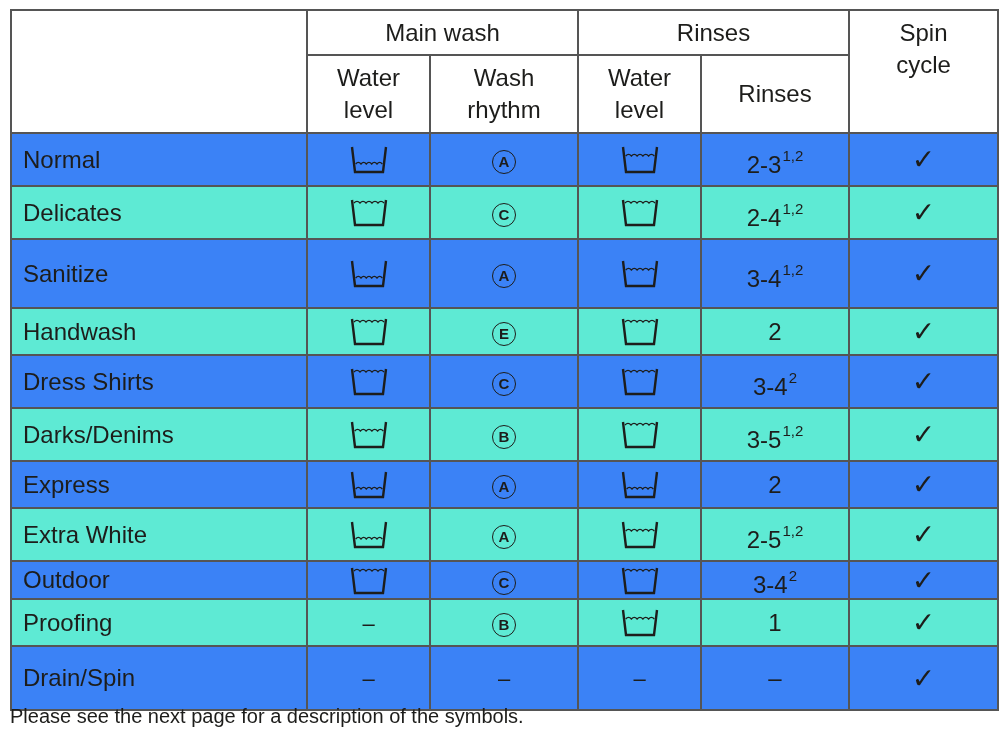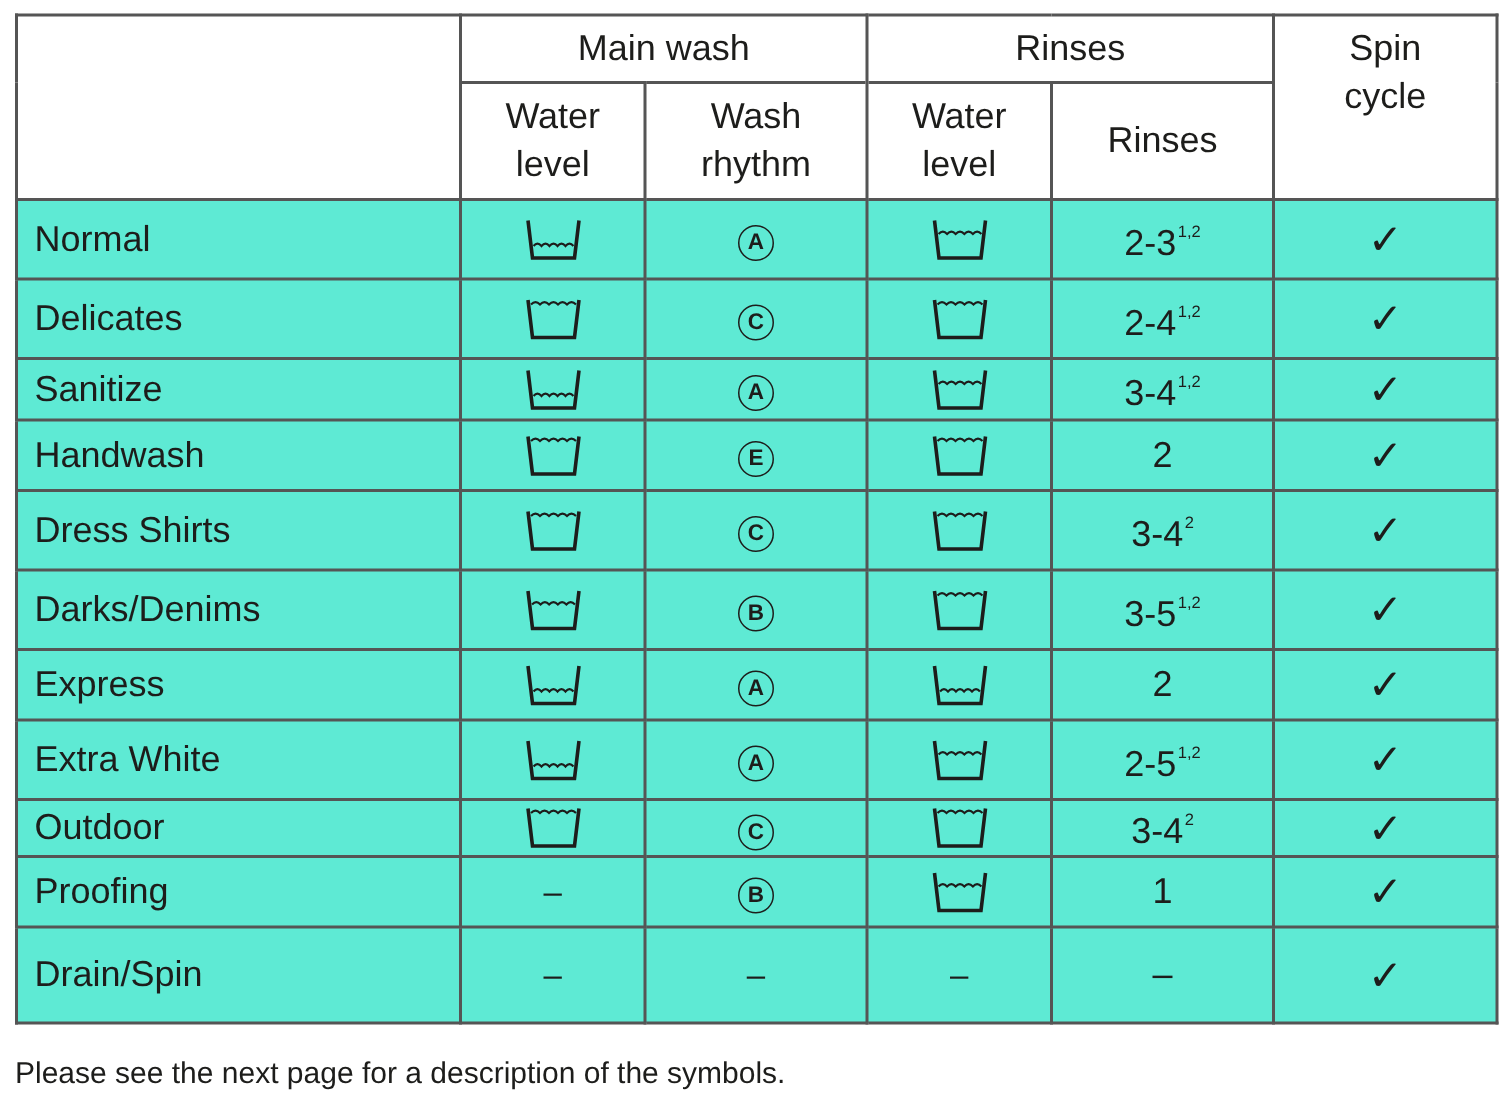--- a/index.html
+++ b/index.html
@@ -16,23 +16,23 @@
   }
   col.c0 { width: 296px; } col.c1 { width: 123px; } col.c2 { width: 148px; }
   col.c3 { width: 123px; } col.c4 { width: 148px; } col.c5 { width: 149px; }
   th.group { font-weight: bold; font-size: 24px; height: 43px; padding-top: 2px; border-bottom-color: #fff; }
   th.group.spin { vertical-align: top; padding-top: 6px; line-height: 32px; }
   th.sub { font-size: 24px; line-height: 32px; height: 76px; vertical-align: top; padding-top: 2px; border-top: none; }
   th.blank { border-bottom: 2px solid #555; }
   tr.hdr1 th.mw, tr.hdr1 th.rn { border-bottom: 1px solid #e8e8e8; }
   tr.row td { font-size: 24px; }
   tr.row td.name { text-align: left; padding-left: 11px; }
-  tr.row.gray td { background: #5eead4; }
+  tr.row.gray td { background: #3b82f6; }
   tr.row.white td { background: #5eead4; }
-  .sup { font-size: 11px; vertical-align: 12px; margin-left: 1px; }
+  .sup { font-size: 15px; vertical-align: 12px; margin-left: 1px; }
   .rin { position: relative; top: 3px; }
   .circ { display: inline-block; width: 22px; height: 22px; border: 1.5px solid #1d1d1b; border-radius: 50%;
           font-size: 15px; font-weight: bold; line-height: 22px; text-align: center; }
   .dash { font-size: 22px; }
   .check { font-size: 28px; font-weight: bold; }
   .wl { display: inline-block; vertical-align: middle; }
   .footnote { position: absolute; left: 10px; top: 705px; font-size: 20px; color: #1d1d1b; }
 </style>
 </head>
 <body>
@@ -96,21 +96,21 @@
             <path d="M4.0 4 Q7.0 0.7999999999999998 10.0 4 Q13.0 0.7999999999999998 16.0 4 Q19.0 0.7999999999999998 22.0 4 Q25.0 0.7999999999999998 28.0 4 Q31.0 0.7999999999999998 34.0 4" fill="none" stroke="#1d1d1b" stroke-width="1.4"></path>
           </svg></td>
         <td><span class="circ">C</span></td>
         <td><svg width="38" height="28" viewBox="0 0 38 28" class="wl">
             <path d="M2 1 L5 26 L33 26 L36 1" fill="none" stroke="#1d1d1b" stroke-width="2.4"></path>
             <path d="M4.0 4 Q7.0 0.7999999999999998 10.0 4 Q13.0 0.7999999999999998 16.0 4 Q19.0 0.7999999999999998 22.0 4 Q25.0 0.7999999999999998 28.0 4 Q31.0 0.7999999999999998 34.0 4" fill="none" stroke="#1d1d1b" stroke-width="1.4"></path>
           </svg></td>
         <td><span class="rin">2-4</span><span class="sup rin">1,2</span></td>
         <td><span class="check">✓</span></td>
       </tr>
-      <tr class="row gray" style="height: 41px;">
+      <tr class="row gray" style="height: 69px;">
         <td class="name">Sanitize</td>
         <td><svg width="38" height="28" viewBox="0 0 38 28" class="wl">
             <path d="M2 1 L5 26 L33 26 L36 1" fill="none" stroke="#1d1d1b" stroke-width="2.4"></path>
             <path d="M5.7 18 Q8.3 14.8 11.0 18 Q13.7 14.8 16.3 18 Q19.0 14.8 21.7 18 Q24.3 14.8 27.0 18 Q29.7 14.8 32.3 18" fill="none" stroke="#1d1d1b" stroke-width="1.4"></path>
           </svg></td>
         <td><span class="circ">A</span></td>
         <td><svg width="38" height="28" viewBox="0 0 38 28" class="wl">
             <path d="M2 1 L5 26 L33 26 L36 1" fill="none" stroke="#1d1d1b" stroke-width="2.4"></path>
             <path d="M4.7 10 Q7.6 6.8 10.4 10 Q13.3 6.8 16.1 10 Q19.0 6.8 21.9 10 Q24.7 6.8 27.6 10 Q30.4 6.8 33.3 10" fill="none" stroke="#1d1d1b" stroke-width="1.4"></path>
           </svg></td>

